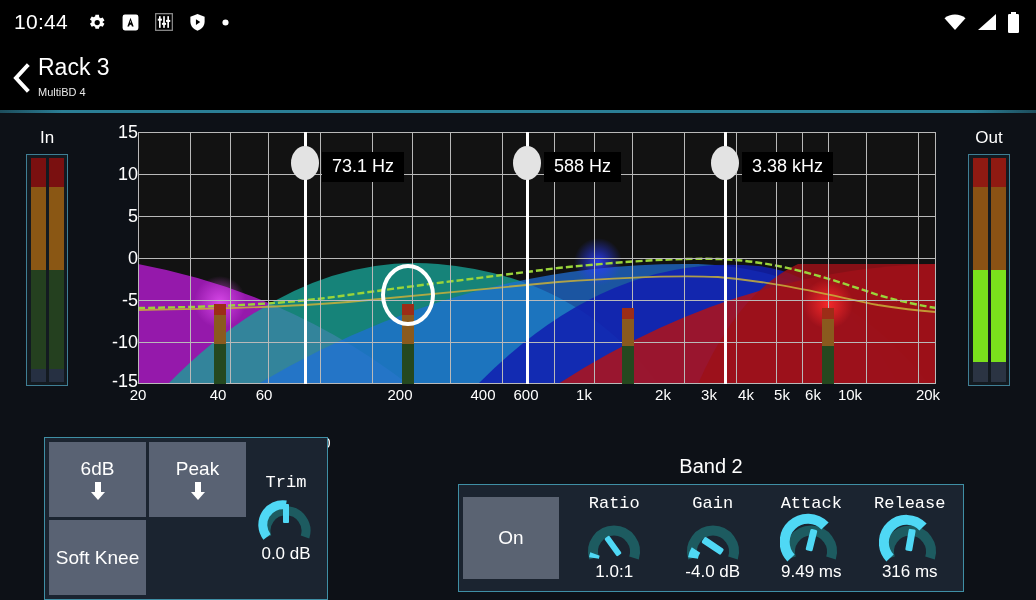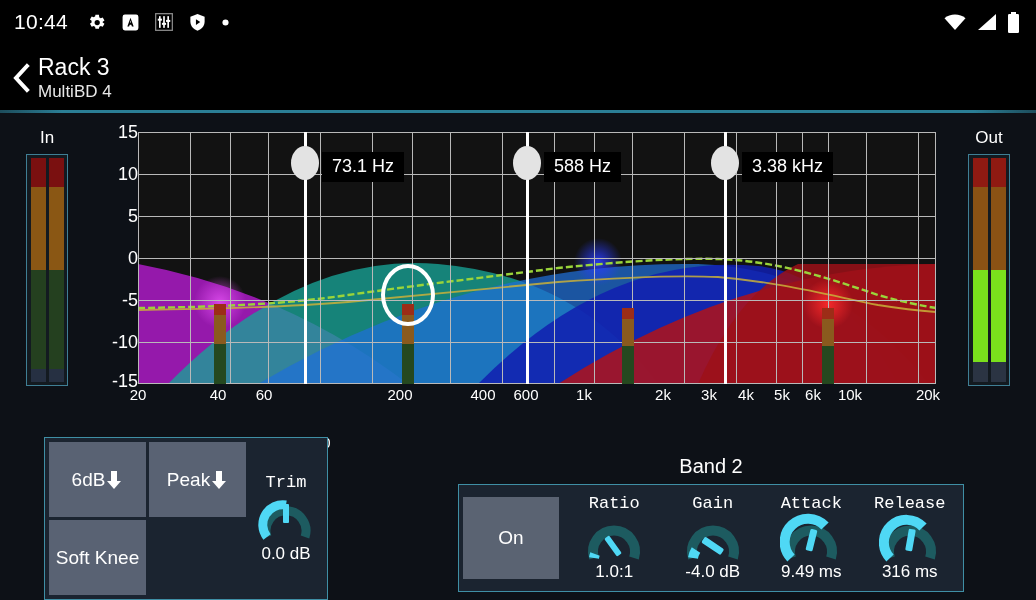--- a/index.html
+++ b/index.html
@@ -27,21 +27,21 @@
   .titlebar {
     position: absolute; left: 0; top: 44px; width: 1036px; height: 68px;
     background: #000; display: flex; align-items: center;
   }
   .back-chev {
     width: 34px; margin-left: 4px; display: flex; justify-content: center; align-items: center;
     height: 100%;
   }
   .title-block { display: flex; flex-direction: column; justify-content: center; }
   .title-main { color: #fff; font-size: 23px; line-height: 27px; }
-  .title-sub { color: #e8e8e8; font-size: 17px; line-height: 22px; text-align: center; }
+  .title-sub { color: #e8e8e8; font-size: 11px; line-height: 22px; }
   .title-rule {
     position: absolute; left: 0; top: 110px; width: 1036px; height: 3px;
     background: linear-gradient(to right,#1d4d5c,#2b7f96 6%,#2b7f96 94%,#1d4d5c);
   }
 
   
   .meter-wrap { position: absolute; display: flex; flex-direction: column; align-items: center; }
   .meter-label { color: #fff; font-size: 17px; margin-bottom: 6px; }
   .meter-box {
     width: 42px; height: 232px; border: 1px solid #3f7f95; background: #131a20;
@@ -82,21 +82,21 @@
 
   
   .panel-left {
     position: absolute; left: 44px; top: 437px; width: 284px; height: 163px;
     border: 1px solid #3f8fa5; background: #1b2430; padding: 4px;
     display: flex;
   }
   .pl-grid { display: grid; grid-template-columns: 1fr 1fr; grid-template-rows: 1fr 1fr; gap: 3px; flex: 1; }
   .cellbtn {
     background: #596273; color: #fff; display: flex; align-items: center;
-    justify-content: center; font-size: 19px; cursor: pointer;
+    justify-content: center; font-size: 19px; cursor: pointer; flex-direction: column;
   }
   .cellbtn.dark { background: #1c1c1c; border: 2px solid #35c23a; }
   .arrow-dn { display: block; }
   .trim-col {
     width: 74px; display: flex; flex-direction: column; align-items: center;
     justify-content: center; gap: 1px; margin-left: 3px;
   }
   .knob-label { color: #fff; font-size: 17px; font-family: Liberation Mono, monospace; }
   .knob-val { color: #fff; font-size: 17px; }
 

